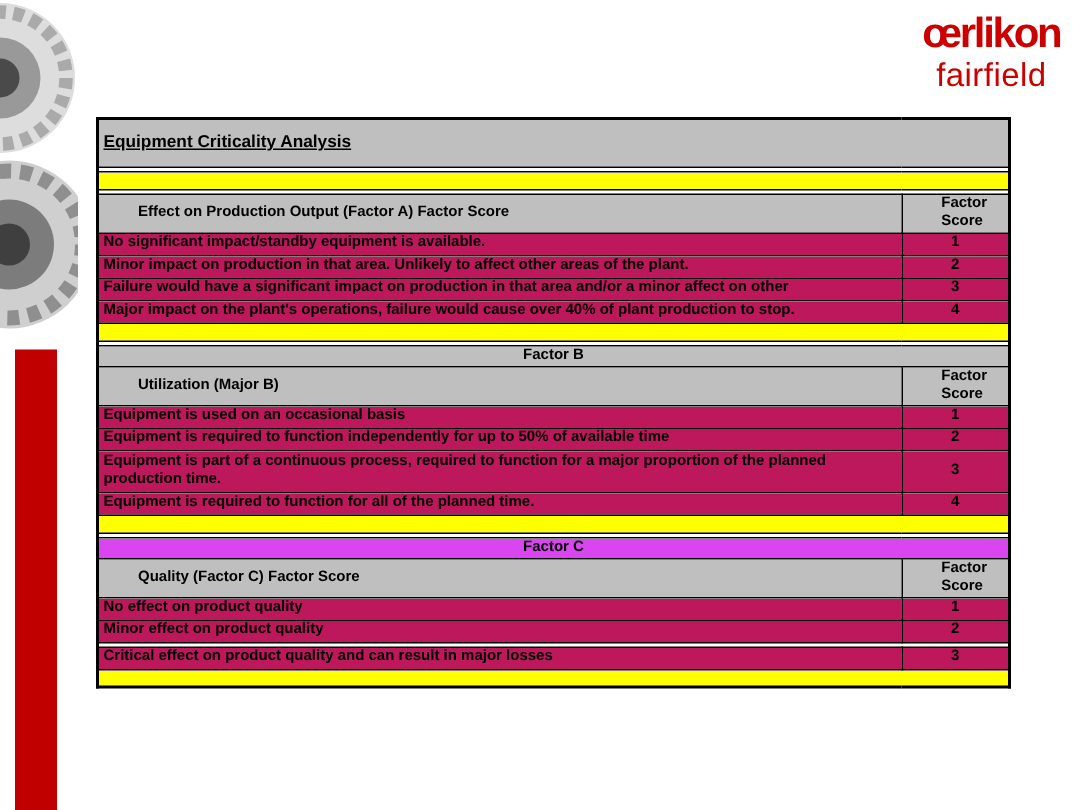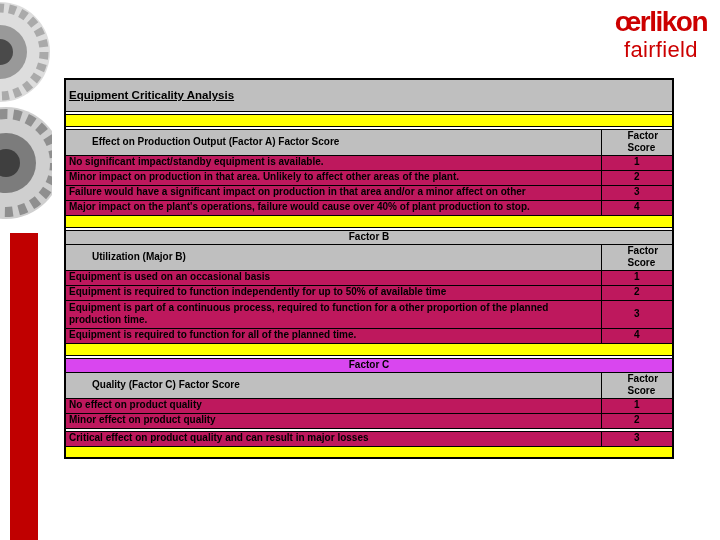--- a/index.html
+++ b/index.html
@@ -134,21 +134,21 @@
     </tr>
     <tr class="r-data">
       <td class="desc">Equipment is used on an occasional basis</td>
       <td class="score">1</td>
     </tr>
     <tr class="r-data">
       <td class="desc">Equipment is required to function independently for up to 50% of available time</td>
       <td class="score">2</td>
     </tr>
     <tr class="r-data tall">
-      <td class="desc">Equipment is part of a continuous process, required to function for a other proportion of the planned production time.</td>
+      <td class="desc">Equipment is part of a continuous process, required to function for a major proportion of the planned production time.</td>
       <td class="score">3</td>
     </tr>
     <tr class="r-data">
       <td class="desc">Equipment is required to function for all of the planned time.</td>
       <td class="score">4</td>
     </tr>
 
     <tr class="r-yellow">
         <td colspan="2"></td>
       </tr>

